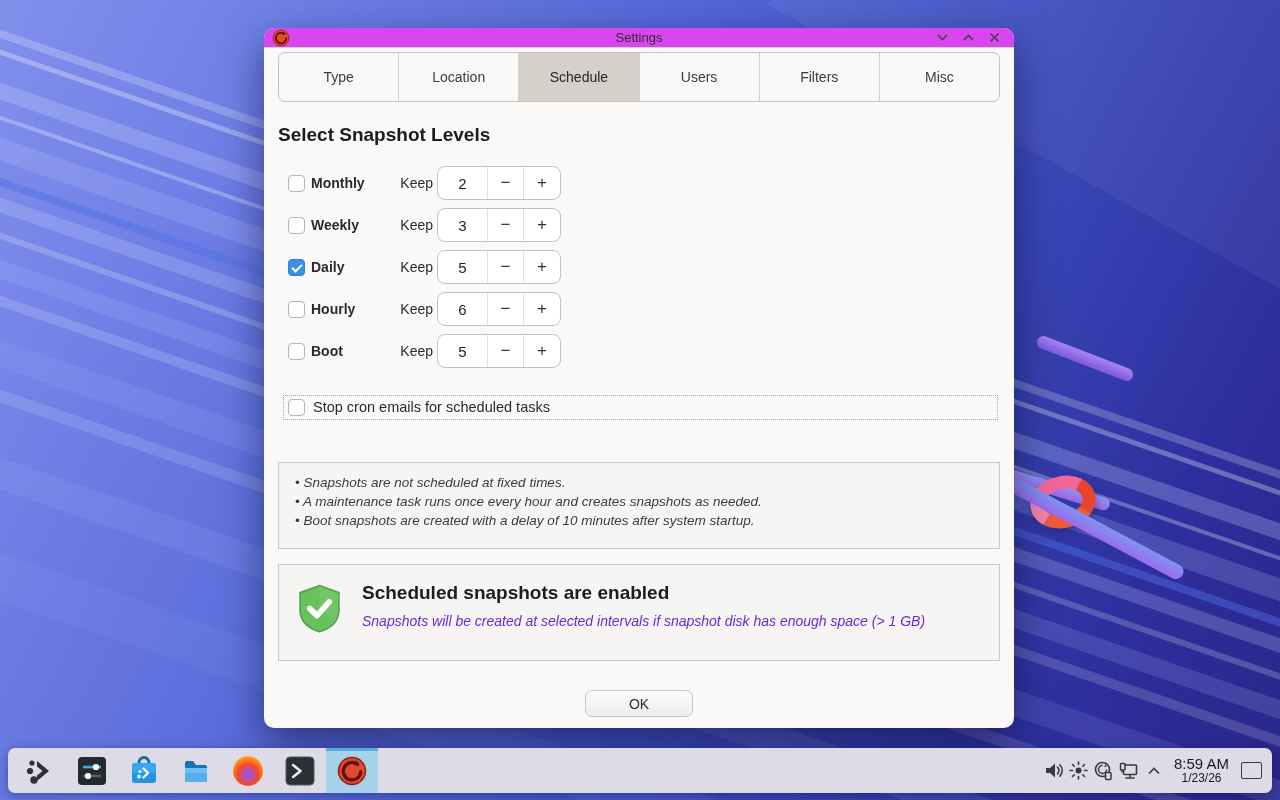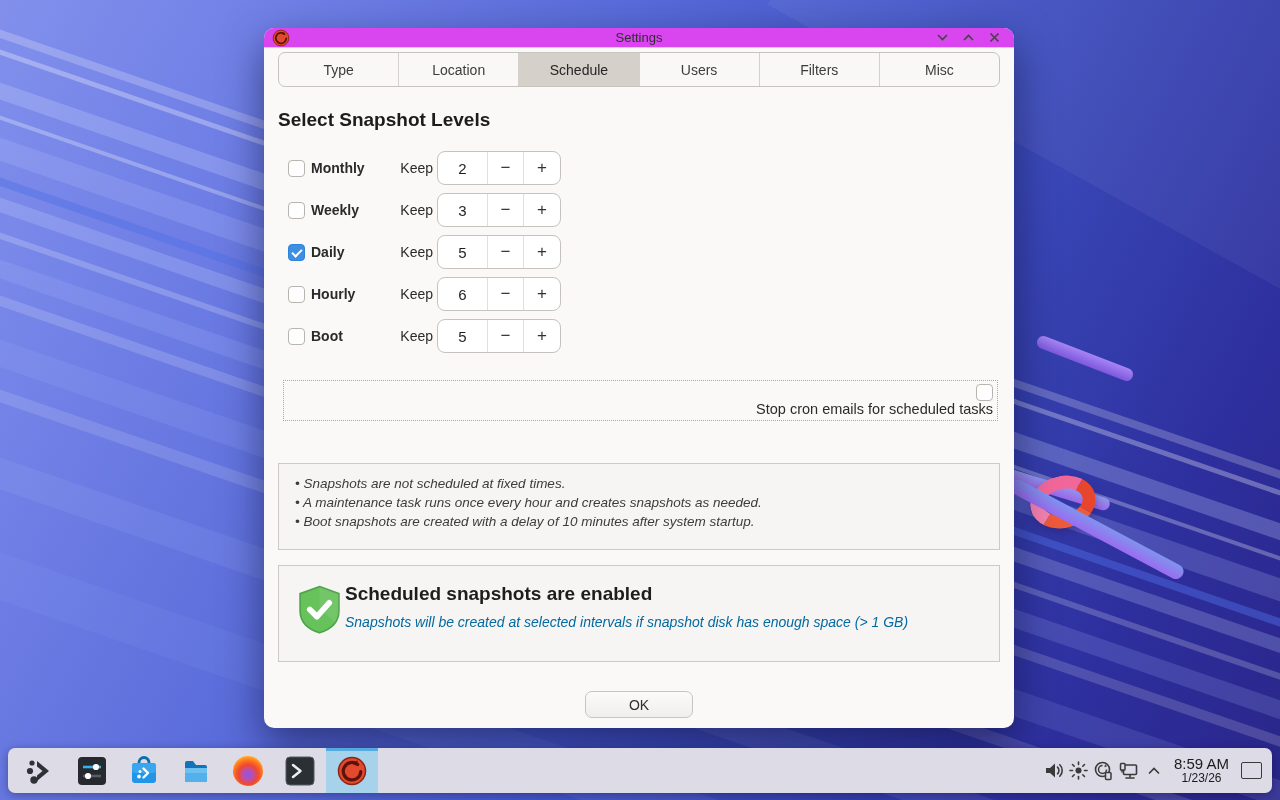--- a/index.html
+++ b/index.html
@@ -30,21 +30,21 @@
   .titlebar { height:20px; flex:none; background:#d946ef; border-bottom:1px solid #d6d3d0;
     border-radius:10px 10px 0 0; position:relative; display:flex; align-items:center; }
   .app-badge { width:18px; height:18px; margin-left:8px; flex:none; }
   .win-title { position:absolute; left:0; right:0; text-align:center; font-size:13px; color:#2f2f2f; }
   .win-controls { margin-left:auto; display:flex; align-items:center; gap:6px; padding-right:10px; z-index:2; }
   .win-btn { width:20px; height:20px; display:flex; align-items:center; justify-content:center; cursor:pointer; }
 
   .content { padding:0 14px; flex:1; display:flex; flex-direction:column; }
 
   
-  .tabbar { margin-top:4px; height:35px; display:flex; border:1px solid #c7c3bf;
+  .tabbar { margin-top:4px; height:50px; display:flex; border:1px solid #c7c3bf;
     border-radius:7px; overflow:hidden; background:#f9f8f6;justify-content:center; }
   .tab { flex:1; display:flex; align-items:center; justify-content:center;
     font-size:14px; color:#3c3c3c; border-right:1px solid #d4d0cb; cursor:pointer; }
   .tab:last-child { border-right:none; }
   .tab.active { background:#d5d0ca; color:#262626; }
 
   .heading { margin-top:22px; font-size:19px; font-weight:bold; color:#1c1c1c; }
 
   
   .levels { margin-top:20px; margin-left:10px; }
@@ -59,34 +59,34 @@
   .spin { display:flex; width:124px; height:34px; border:1px solid #c6c2be; border-radius:8px;
     background:#fff; overflow:hidden; align-items:stretch; }
   .spin-value { width:50px; display:flex; align-items:center; justify-content:center;
     font-size:15px; color:#1f1f1f; border-right:1px solid #e3dfdb; }
   .spin-btn { width:36px; display:flex; align-items:center; justify-content:center;
     font-size:17px; color:#333; cursor:pointer; }
   .spin-btn.minus { border-right:1px solid #e3dfdb; }
 
   
   .cron-row { margin:19px 2px 0 5px; border:1px dotted #aaa6a2; padding:3px 4px;
-    display:flex; align-items:flex-end;flex-direction:column; }
+    display:flex; align-items:flex-start; }
   .cron-label { font-size:14.5px; color:#2b2b2b; margin-left:8px; }
 
   
   .notes-box { margin-top:42px; border:1px solid #cdc9c5; background:#f6f5f3;
     padding:10px 16px 18px; }
   .note-line { font-style:italic; font-size:13.5px; color:#3c3c3c; line-height:19px; }
 
   
   .status-box { margin-top:15px; border:1px solid #cdc9c5; background:#f6f5f3;
-    height:97px; padding:17px 16px; display:flex; gap:1px; align-items:flex-start; }
+    height:97px; padding:17px 16px; display:flex; gap:18px; align-items:flex-start; }
   .shield { width:49px; height:49px; flex:none; margin-top:2px; }
   .status-title { font-size:19px; font-weight:bold; color:#1d1d1d; }
-  .status-sub { margin-top:9px; font-style:italic; font-size:14px; color:#0369a1; }
+  .status-sub { margin-top:9px; font-style:italic; font-size:14px; color:#6d28d9; }
 
   .ok-row { margin-top:29px; display:flex; justify-content:center; }
   .ok-btn { width:108px; height:27px; border:1px solid #c8c4c0; border-radius:7px;
     background:linear-gradient(#fcfbfa,#efeeec); font-size:14px; color:#2e2e2e;
     font-family:inherit; cursor:pointer; }
 
   
   .taskbar { position:absolute; left:8px; right:8px; bottom:7px; height:45px;
     background:#dcdbe6; border-radius:7px; display:flex; align-items:center;
     padding:0 10px 0 6px; box-shadow:0 2px 10px rgba(10,10,40,.35); }

